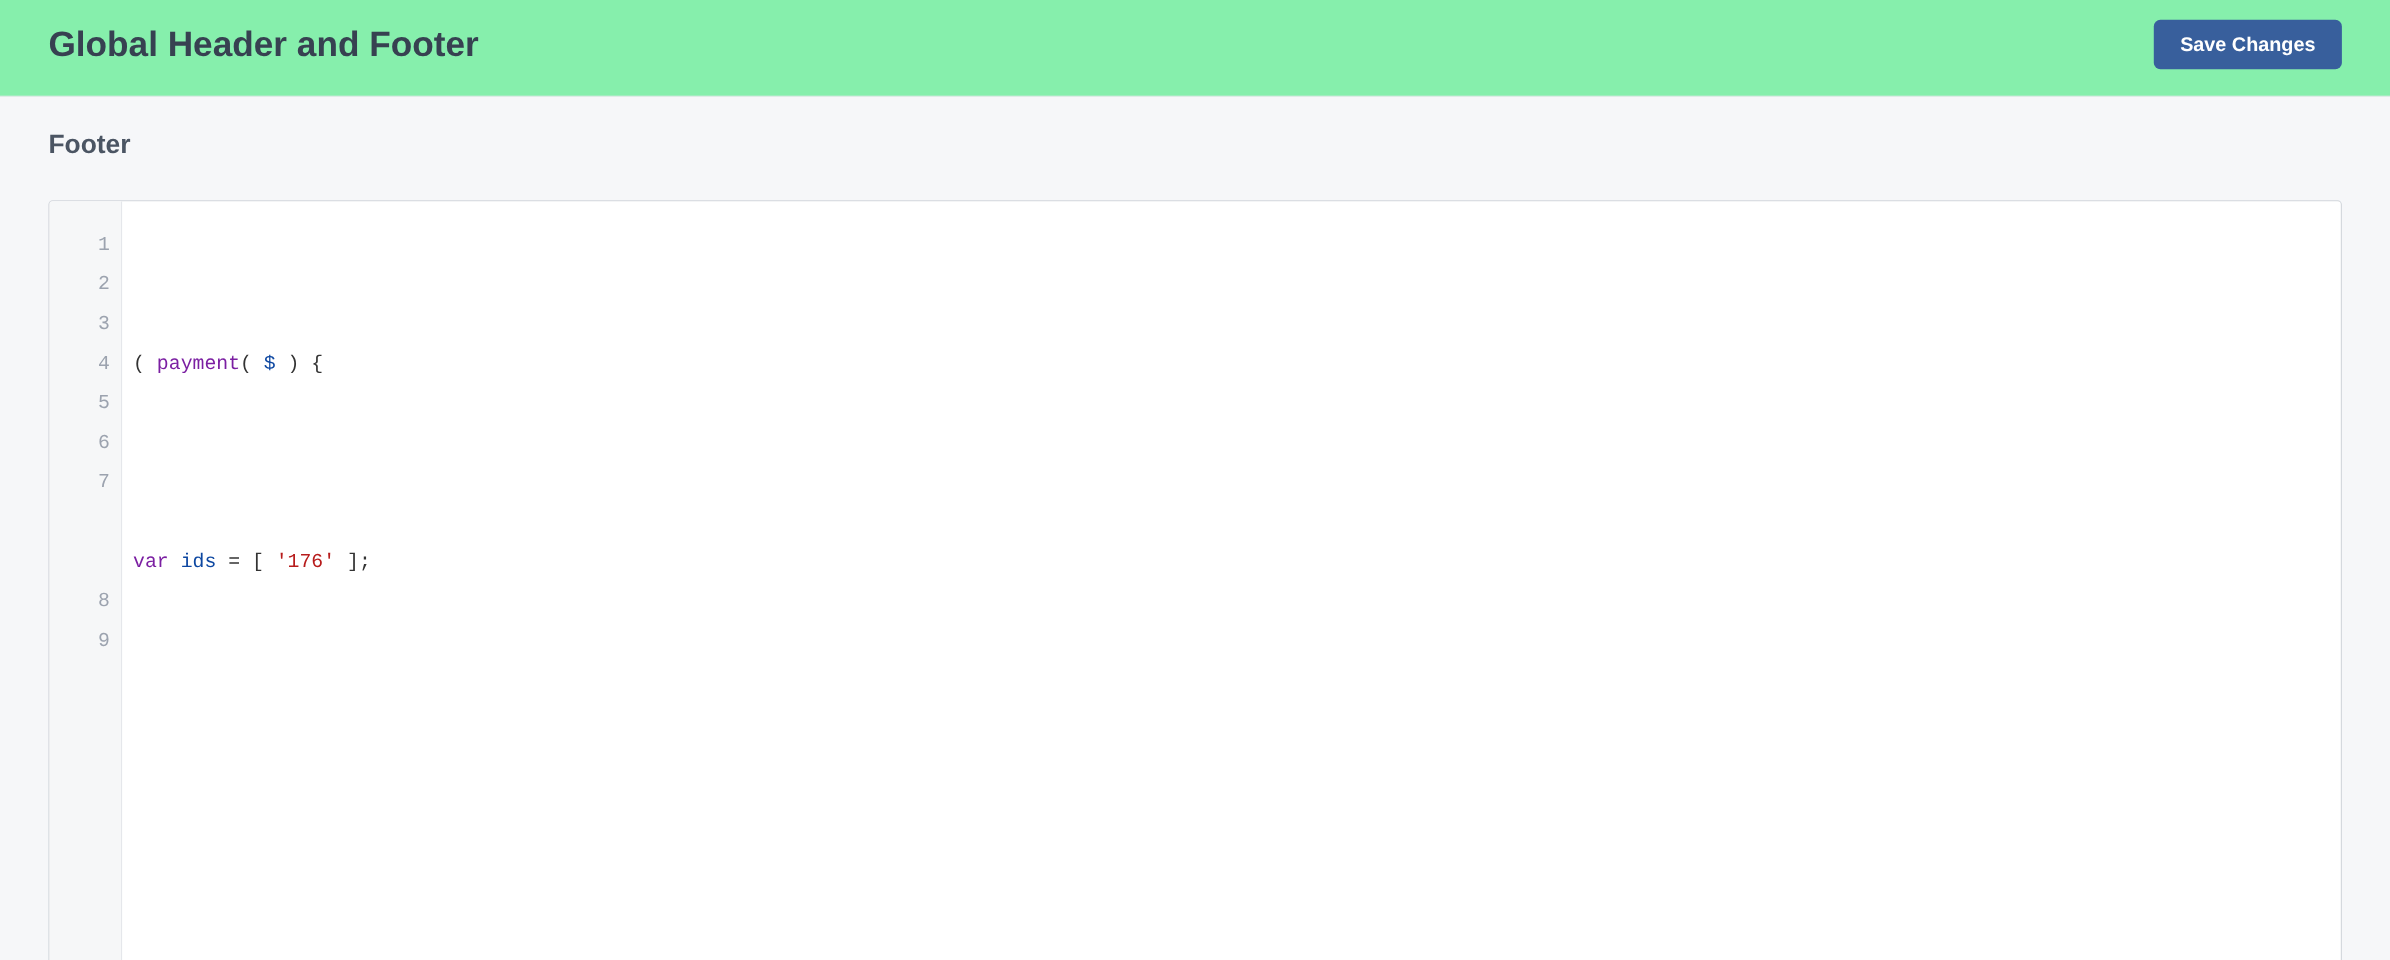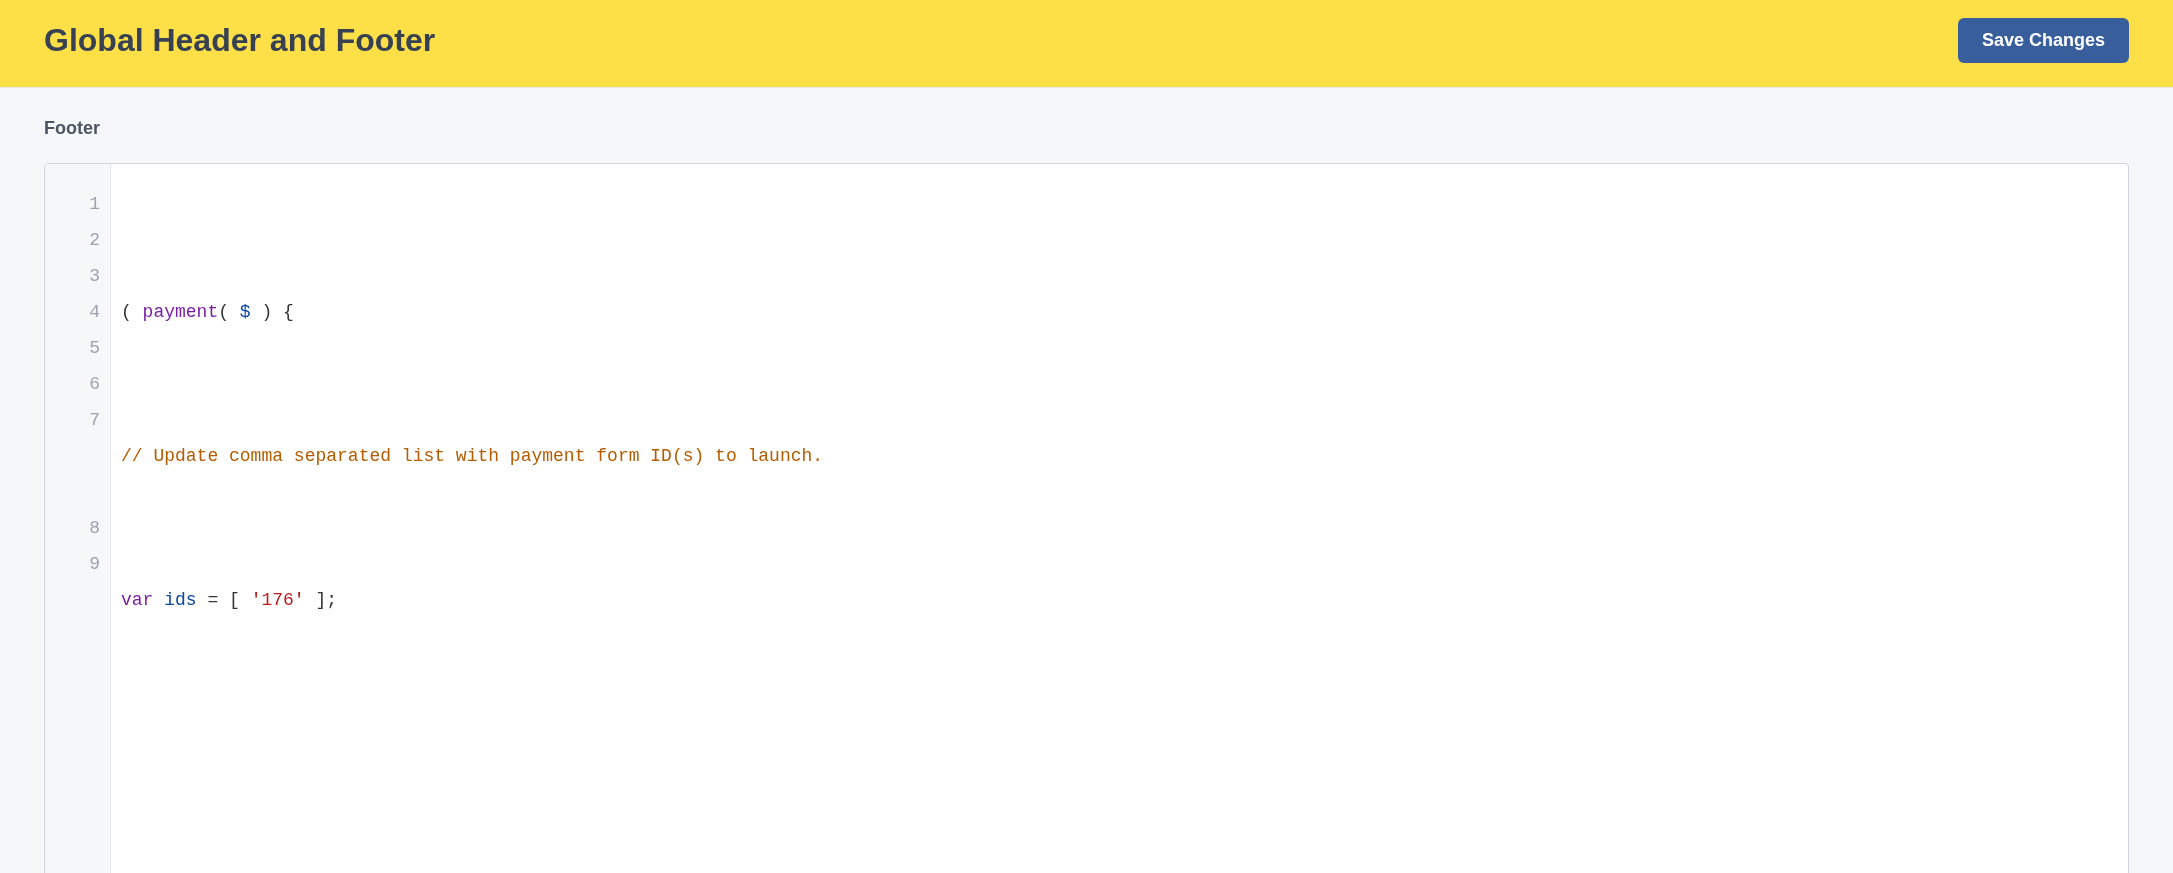--- a/index.html
+++ b/index.html
@@ -8,21 +8,21 @@
     font-family: -apple-system, BlinkMacSystemFont, "Segoe UI", Helvetica, Arial, sans-serif;
     background: #ffffff;
     color: #333;
   }
   .header-bar {
     display: flex;
     justify-content: space-between;
     align-items: center;
     padding: 18px 44px 24px 44px;
     border-bottom: 1px solid #e5e7eb;
-    background: #fde047;
+    background: #86efac;
   }
   .page-title {
     font-size: 32px;
     font-weight: 700;
     color: #374151;
   }
   .save-btn {
     background: #385f9c;
     color: #ffffff;
     border: none;
@@ -31,24 +31,24 @@
     padding: 12px 24px;
     border-radius: 6px;
     cursor: pointer;
   }
   .content-area {
     background: #f6f7f9;
     padding: 30px 44px 60px 44px;
     min-height: calc(100% - 90px);
   }
   .section-title {
-    font-size: 18px;
+    font-size: 24px;
     font-weight: 700;
     color: #4b5563;
-    margin-bottom: 24px;
+    margin-bottom: 36px;
   }
   .editor-box {
     border: 1px solid #d1d5db;
     border-radius: 4px;
     background: #ffffff;
     overflow: hidden;
   }
   .editor-inner {
     display: flex;
     font-family: Menlo, Consolas, "Courier New", monospace;
@@ -103,21 +103,20 @@
         <div>7</div>
         <div style="height:72px;"></div>
         <div>8</div>
         <div>9</div>
       </div>
 
       <div class="code-area">
 
         <div class="code-line"><span class="tok-def">( </span><span class="tok-kw">payment</span><span class="tok-def">( </span><span class="tok-var">$</span><span class="tok-def"> ) {</span></div>
 
-        <div class="code-line"><span class="tok-com">// Update comma separated list with payment form ID(s) to launch.</span></div>
 
         <div class="code-line"><span class="tok-kw">var</span><span> </span><span class="tok-var">ids</span><span class="tok-def"> = [ </span><span class="tok-str">'176'</span><span class="tok-def"> ];</span></div>
 
         <div class="code-line"><span></span></div>
 
         
 
         
 
         

